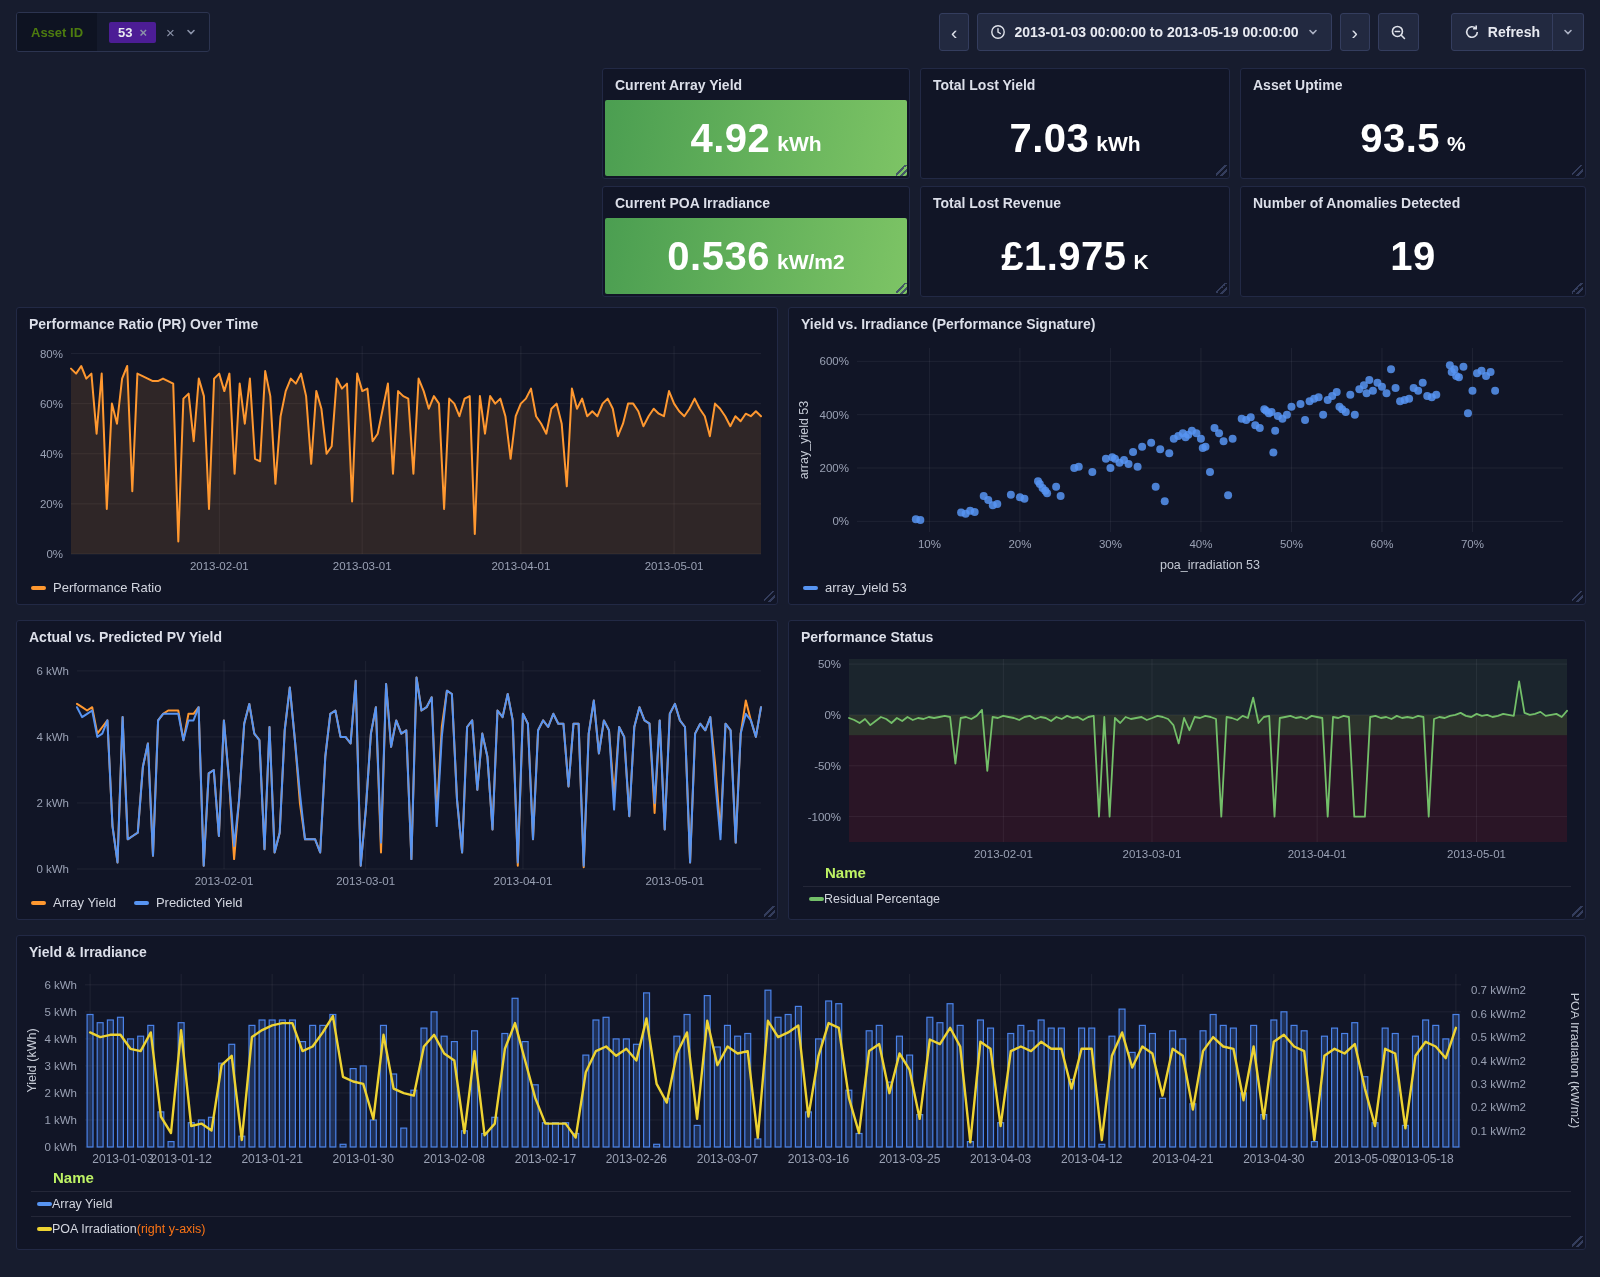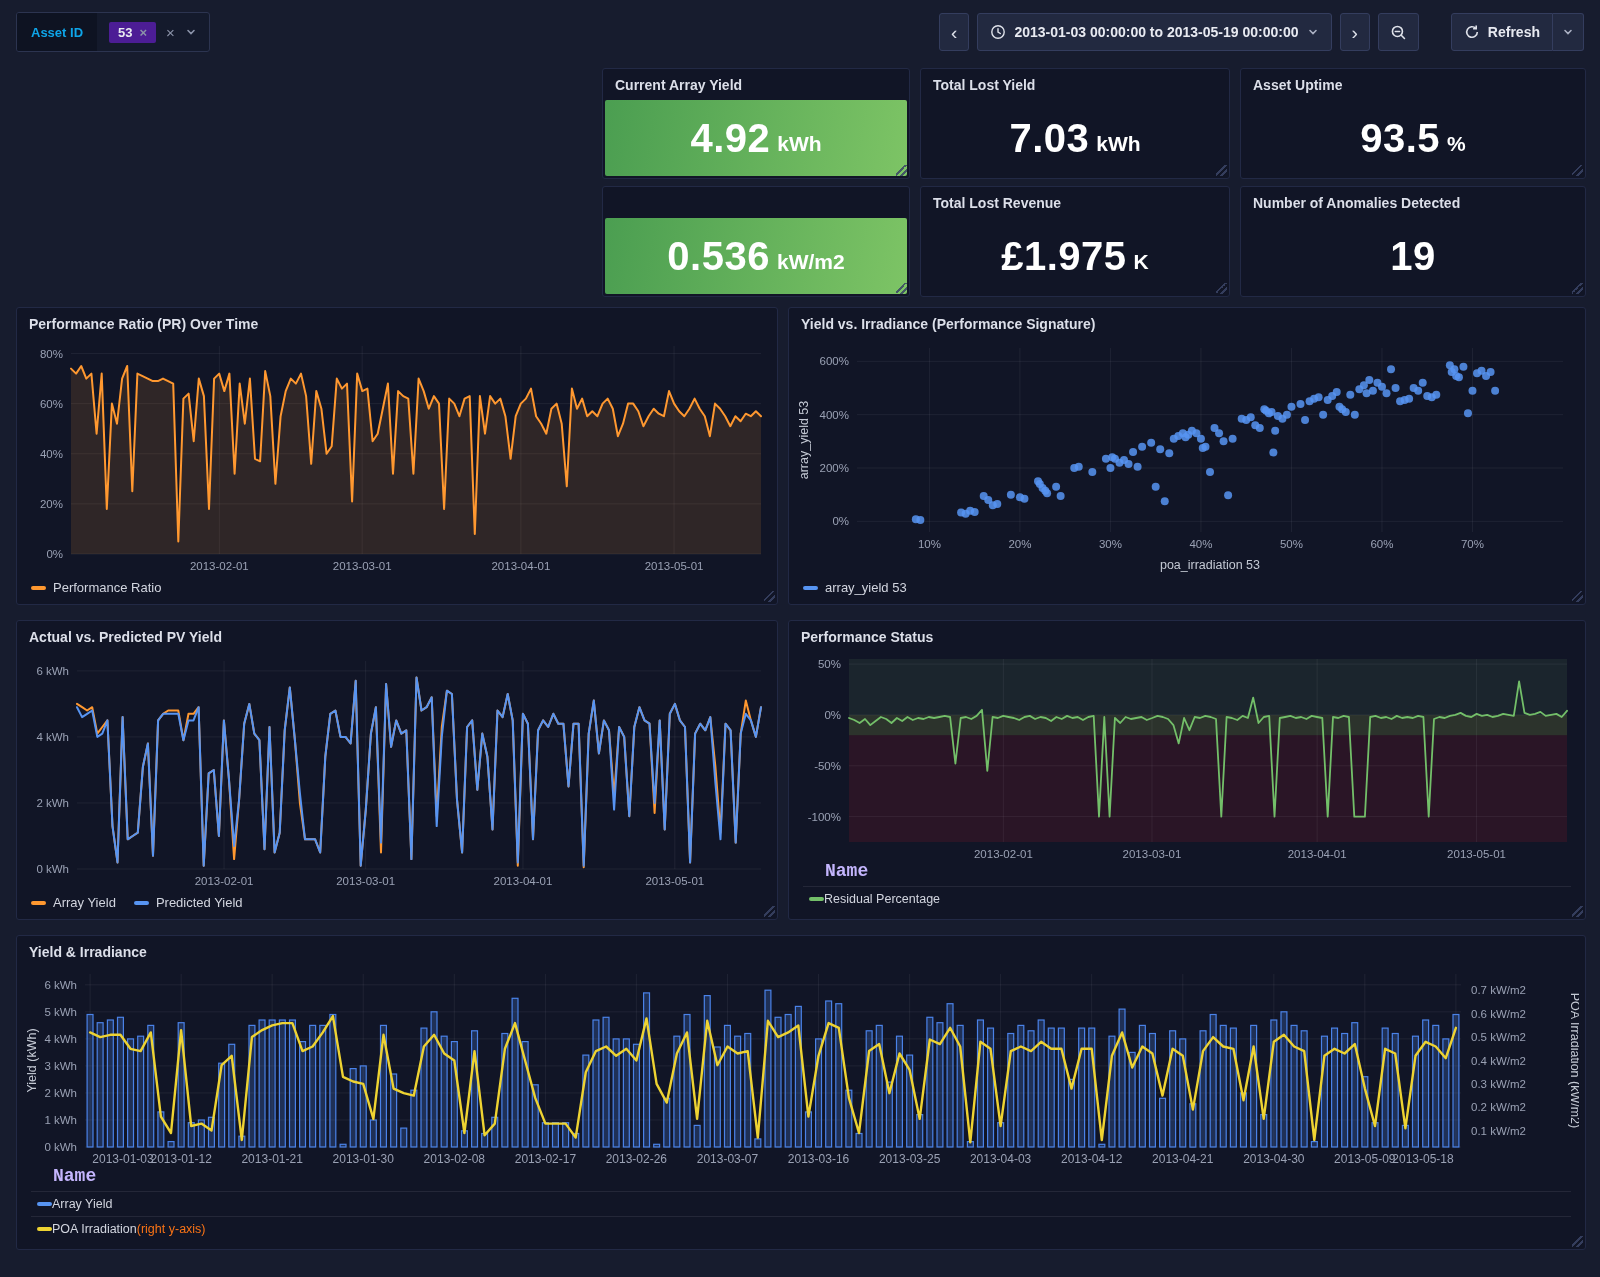--- a/index.html
+++ b/index.html
@@ -4,21 +4,21 @@
 <style>
   html,body{margin:0;padding:0;background:#171c2e;}
   .root{position:relative;width:1600px;height:1277px;background:#171c2e;
         font-family:"Liberation Sans",sans-serif;color:#d8dbe5;overflow:hidden;}
   
   .topbar{position:absolute;left:16px;right:16px;top:10px;height:44px;display:flex;
           align-items:center;justify-content:space-between;}
   .filter-group{display:flex;align-items:stretch;height:38px;border:1px solid #2c3450;
           border-radius:3px;overflow:hidden;background:#141a2c;}
   .filter-label{display:flex;align-items:center;padding:0 14px;background:#0e1322;
-          font-size:13px;font-weight:700;color:#0ea5e9;}
+          font-size:13px;font-weight:700;color:#4d7c0f;}
   .filter-value{display:flex;align-items:center;gap:10px;padding:0 12px;}
   .chip{display:flex;align-items:center;gap:7px;background:#4c1d95;border-radius:2px;
           padding:3px 9px;font-size:13px;font-weight:700;color:#e8eaf1;cursor:pointer;}
   .chip .x, .dim-ic{color:#8b93a9;font-size:13px;line-height:1;}
   .tc{display:flex;align-items:center;gap:8px;}
   .btn{display:flex;align-items:center;gap:8px;height:38px;padding:0 12px;background:#222940;
           border:1px solid #343d5e;border-radius:3px;color:#e8eaf1;font-size:14px;
           font-weight:700;cursor:pointer;}
   .btn svg{display:block;}
   .btn.icon-only{padding:0 11px;}
@@ -35,21 +35,21 @@
   .chart svg{position:absolute;inset:0;}
   .rsz{position:absolute;right:2px;bottom:2px;width:11px;height:11px;opacity:.85;
        background:linear-gradient(135deg,transparent 0 40%,#3a4466 40% 50%,transparent 50% 68%,
                   #3a4466 68% 78%,transparent 78%);}
   
   .legend{display:flex;gap:18px;align-items:center;padding:3px 14px 9px;flex:0 0 auto;
           font-size:13px;color:#d2d5df;}
   .litem{display:flex;align-items:center;gap:7px;cursor:pointer;}
   .dash{width:15px;height:4px;border-radius:2px;display:inline-block;}
   .tlegend{padding:0 14px 8px;flex:0 0 auto;font-size:12.5px;color:#d2d5df;}
-  .tlegend .hdr{color:#c4b5fd;font-weight:700;font-size:18px;padding:1px 0 5px 22px;font-family:Liberation Mono, monospace;}
+  .tlegend .hdr{color:#bef264;font-weight:700;font-size:15px;padding:1px 0 5px 22px;}
   .trow{display:flex;align-items:center;padding:5px 0 5px 6px;
         border-top:1px solid rgba(204,204,220,.10);cursor:pointer;}
   .muted{color:#f97316;}
   
   .stat-body{position:absolute;left:2px;right:2px;top:31px;bottom:2px;border-radius:2px;
         display:flex;align-items:center;justify-content:center;}
   .stat-body.green{background:linear-gradient(100deg,#4b9e51 0%,#7dc465 100%);}
   .stat-value{font-size:40px;font-weight:700;color:#fff;letter-spacing:.5px;}
   .stat-unit{font-size:21px;font-weight:700;color:#fff;margin-left:7px;padding-top:12px;}
 </style>
@@ -117,20 +117,21 @@
   <div class="panel" style="left:602px;top:68px;width:306px;height:109px">
     <div class="ptitle">Current Array Yield</div>
     <div class="stat-body green">
       <span class="stat-value">4.92</span>
       <span class="stat-unit">kWh</span>
     </div>
     <i class="rsz"></i>
   </div>
 
   <div class="panel" style="left:602px;top:186px;width:306px;height:109px">
+    <div class="ptitle">Current POA Irradiance</div>
     <div class="stat-body green">
       <span class="stat-value">0.536</span>
       <span class="stat-unit">kW/m2</span>
     </div>
     <i class="rsz"></i>
   </div>
 
   <div class="panel" style="left:920px;top:68px;width:308px;height:109px">
     <div class="ptitle">Total Lost Yield</div>
     <div class="stat-body">

